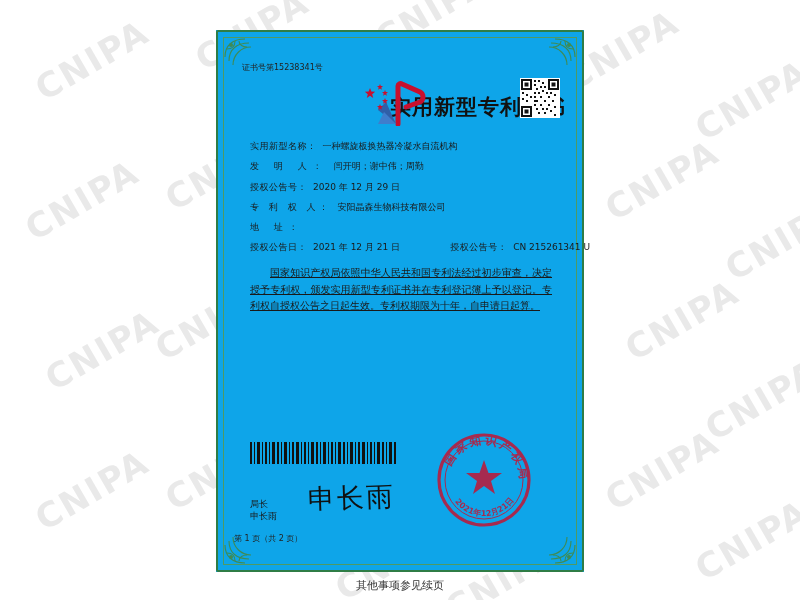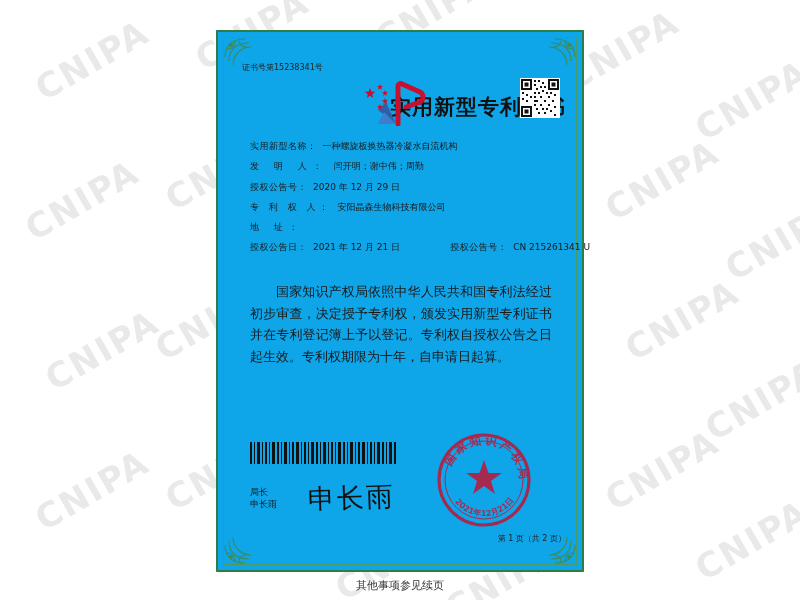--- a/index.html
+++ b/index.html
@@ -136,41 +136,42 @@
   .frow-sub {
     margin-top: -6px;
     margin-bottom: 9.5px;
     padding-left: 55px;
     font-size: 9px;
   }
   .frow.two-col .col2 {
     margin-left: 50px;
   }
   .body-text {
-    margin-top: 28px;
+    margin-top: 12px;
     padding-left: 16px;
     padding-right: 14px;
-    font-size: 13px;
+    font-size: 10px;
     line-height: 1.65;
     color: #1a1a1a;
     text-align: justify;
+    text-decoration: underline;
   }
   .body-text p { margin: 0 0 6px 0; text-indent: 2em; }
 
   .barcode {
     position: absolute;
     left: 16px;
     bottom: 92px;
     width: 148px;
     height: 22px;
   }
   .sign-block {
     position: absolute;
     left: 16px;
-    bottom: 46px;
+    bottom: 34px;
     font-size: 9px;
     color: #1a1a1a;
     line-height: 1.35;
   }
   .handwriting {
     position: absolute;
     left: 74px;
     bottom: 40px;
     font-family: "DejaVu Serif", "Liberation Serif", serif;
     font-size: 27px;
@@ -182,21 +183,21 @@
     position: absolute;
     right: 34px;
     bottom: 28px;
     width: 96px;
     height: 96px;
   }
   .page-no {
     position: absolute;
     left: 0; right: 0;
     bottom: 12px;
-    text-align: right;
+    text-align: left;
     font-size: 8px;
     color: #222;
   }
   .footer-note {
     position: absolute;
     left: 0; right: 0;
     top: 578px;
     text-align: center;
     font-size: 11px;
     color: #333;

